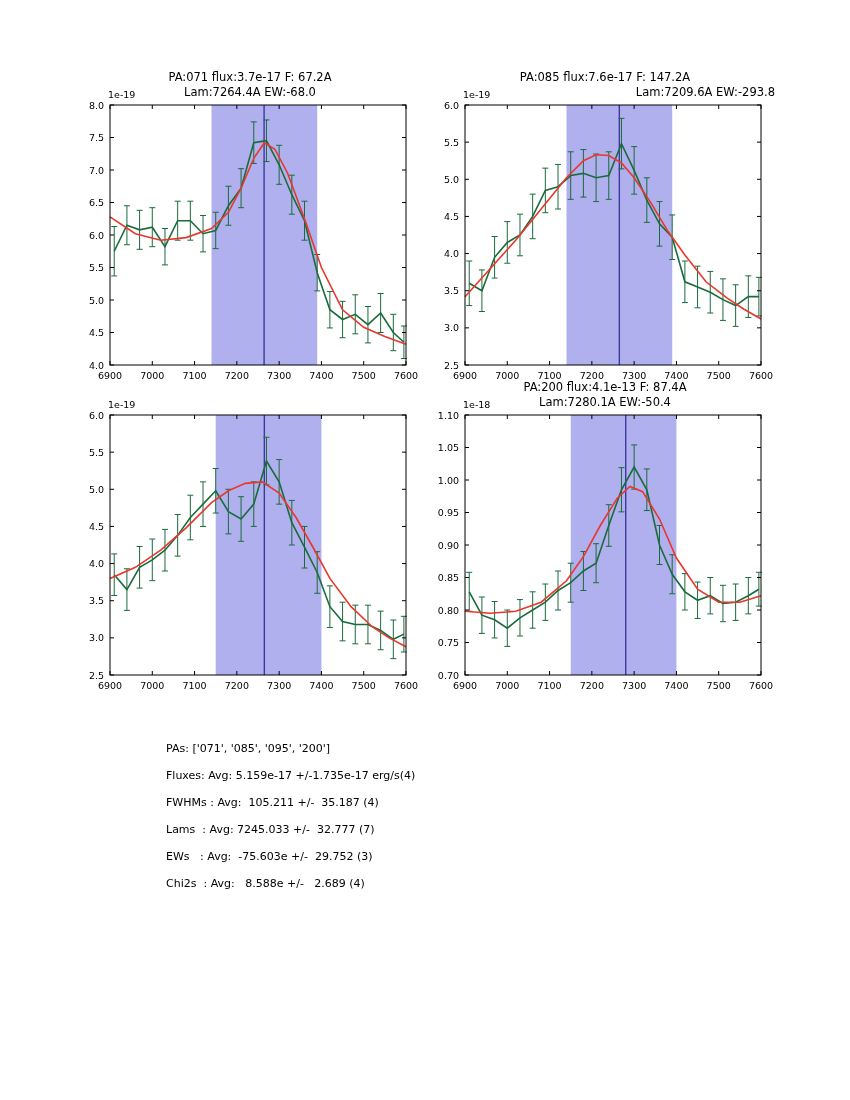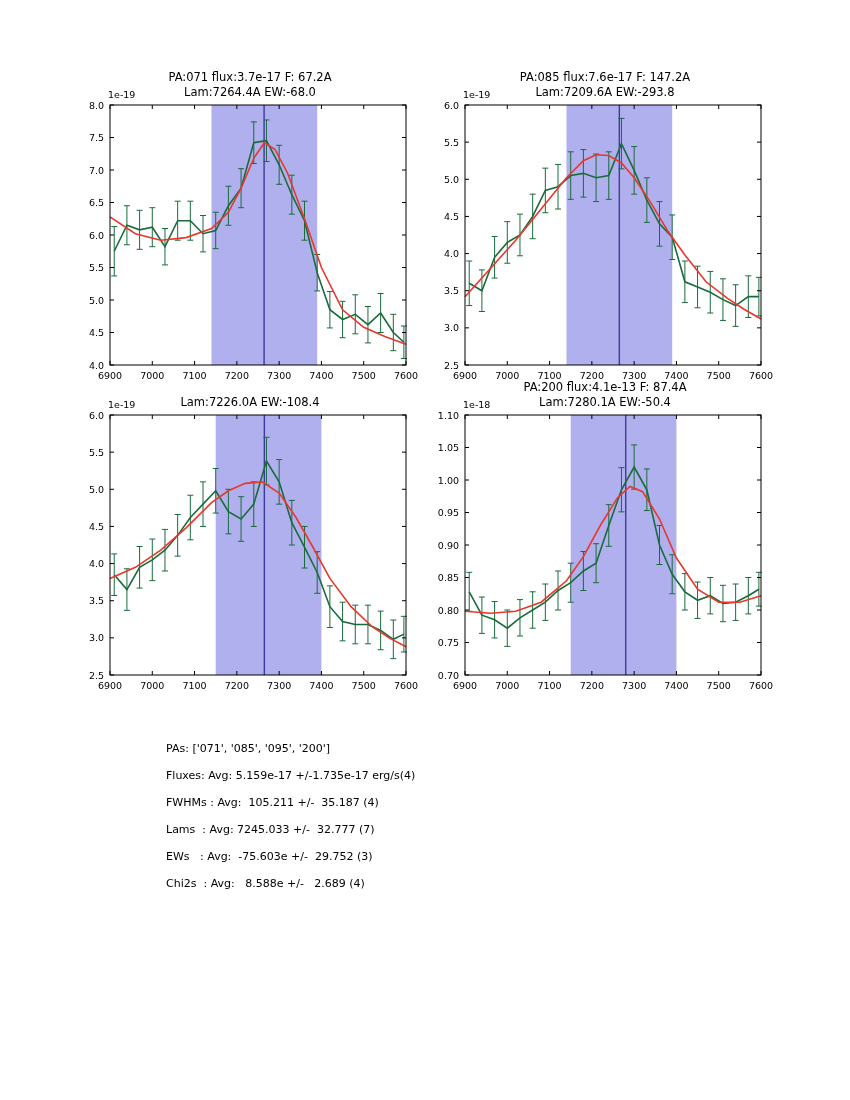--- a/index.html
+++ b/index.html
@@ -59,25 +59,24 @@
 
 <div class="page">
 
   <div class="panel" id="panel0" style="left:80px; top:60px; width:340px; height:320px;">
     <div class="panel-title" style="top:10px;">PA:071 flux:3.7e-17 F: 67.2A</div>
     <div class="panel-title" style="top:25px;">Lam:7264.4A EW:-68.0</div>
   </div>
 
   <div class="panel" id="panel1" style="left:435px; top:60px; width:340px; height:320px;">
     <div class="panel-title" style="top:10px;text-align:center;">PA:085 flux:7.6e-17 F: 147.2A</div>
-    <div class="panel-title" style="top:25px;">Lam:7209.6A EW:-293.8</div>
+    <div class="panel-title" style="top:25px;text-align:right;">Lam:7209.6A EW:-293.8</div>
   </div>
 
   <div class="panel" id="panel2" style="left:80px; top:370px; width:340px; height:320px;">
-    <div class="panel-title" style="top:25px;">Lam:7226.0A EW:-108.4</div>
   </div>
 
   <div class="panel" id="panel3" style="left:435px; top:370px; width:340px; height:320px;">
     <div class="panel-title" style="top:10px;">PA:200 flux:4.1e-13 F: 87.4A</div>
     <div class="panel-title" style="top:25px;">Lam:7280.1A EW:-50.4</div>
   </div>
 
   <svg class="plot-svg" width="850" height="1100" id="plots">
       <g>
         <rect x="211.48571428571427" y="105" width="105.71428571428572" height="260" fill="#b0b0ee"></rect>

